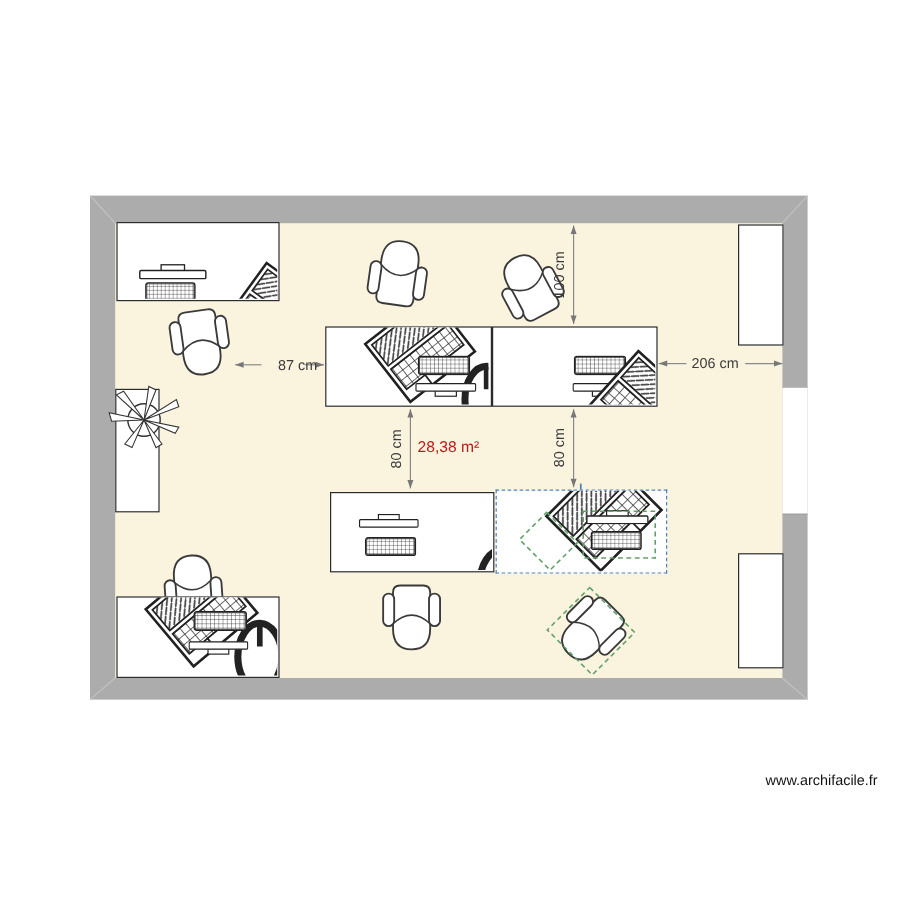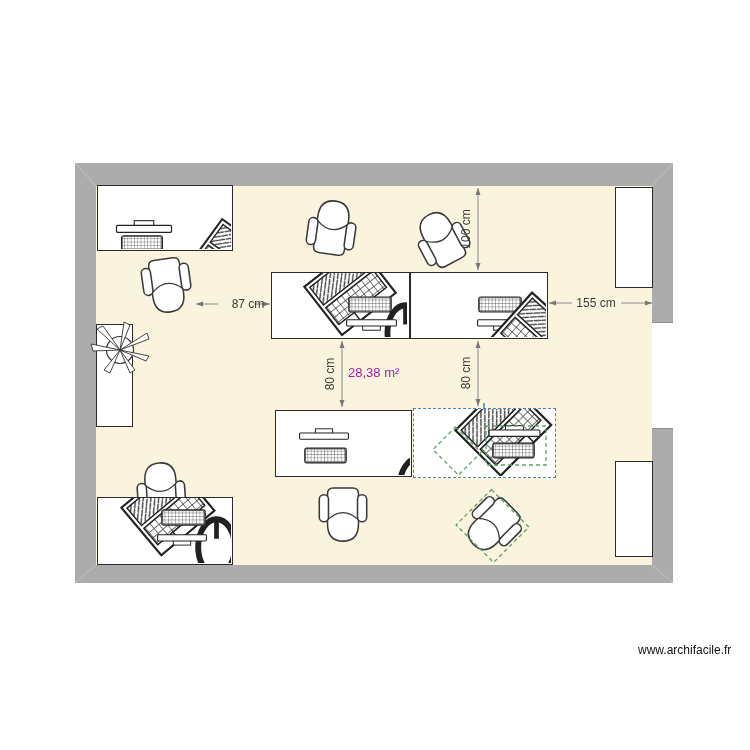--- a/index.html
+++ b/index.html
@@ -10,21 +10,21 @@
   .floor{left:96px;top:186px;width:556px;height:379px;background:#faf3dd;z-index:1;}
   .window-opening{left:652px;top:322px;width:21px;height:105px;background:#fff;border-top:1px solid #8f8f8f;border-bottom:1px solid #8f8f8f;z-index:2;}
   .cabinet{background:#fff;border:1.5px solid #2b2b2b;box-sizing:border-box;z-index:2;}
   .chair{z-index:2;}
   .desk{background:#fff;border:1.5px solid #2b2b2b;box-sizing:border-box;z-index:3;}
   .desk.selected{border:1.5px dashed #4e81ba;}
   .desk svg.equip{position:absolute;left:0;top:0;display:block;}
   #overlay{position:absolute;left:0;top:0;z-index:5;pointer-events:none;}
   .dim-label{position:absolute;color:#3c3c3c;font-size:12px;line-height:1;white-space:nowrap;z-index:6;transform:translate(-50%,-50%);}
   .dim-label.vertical{transform:translate(-50%,-50%) rotate(-90deg);}
-  .area-label{position:absolute;color:#a21caf;font-size:13px;line-height:1;white-space:nowrap;z-index:6;}
+  .area-label{position:absolute;color:#b91c1c;font-size:13px;line-height:1;white-space:nowrap;z-index:6;}
   .watermark{position:absolute;left:638px;top:644px;color:#111;font-size:12px;line-height:1;z-index:6;}
   .plant{z-index:3;}
 </style>
 </head>
 <body>
 
 <svg width="0" height="0" style="position:absolute" aria-hidden="true">
   <defs>
     <pattern id="pat-grid" width="3.5" height="3.5" patternUnits="userSpaceOnUse">
       <rect width="3.5" height="3.5" fill="#fff"></rect>
@@ -236,21 +236,21 @@
     <g fill="none" stroke="#5fa068" stroke-width="1.3" stroke-dasharray="4 3">
       <rect x="486" y="426" width="60" height="39"></rect>
       <rect x="439" y="435" width="36" height="32" transform="rotate(45 457 451)"></rect>
       <rect x="466" y="501" width="53" height="50" transform="rotate(45 492.5 526)"></rect>
     </g>
     <line x1="484" y1="403" x2="484" y2="408" stroke="#4e81ba" stroke-width="1.5"></line>
   </svg>
 
   <span class="dim-label" style="left:236px;top:304px;margin-left:12px;">87 cm</span>
   <span class="dim-label vertical" style="left:466px;top:229px;">100 cm</span>
-  <span class="dim-label" style="left:596px;top:303px;">155 cm</span>
+  <span class="dim-label" style="left:596px;top:303px;">206 cm</span>
   <span class="dim-label vertical" style="left:330px;top:374px;">80 cm</span>
   <span class="dim-label vertical" style="left:466px;top:373px;">80 cm</span>
 
   <span class="area-label" style="left:348px;top:366px;">28,38 m²</span>
 
   <span class="watermark">www.archifacile.fr</span>
 
 </div>
 
 </body></html>

